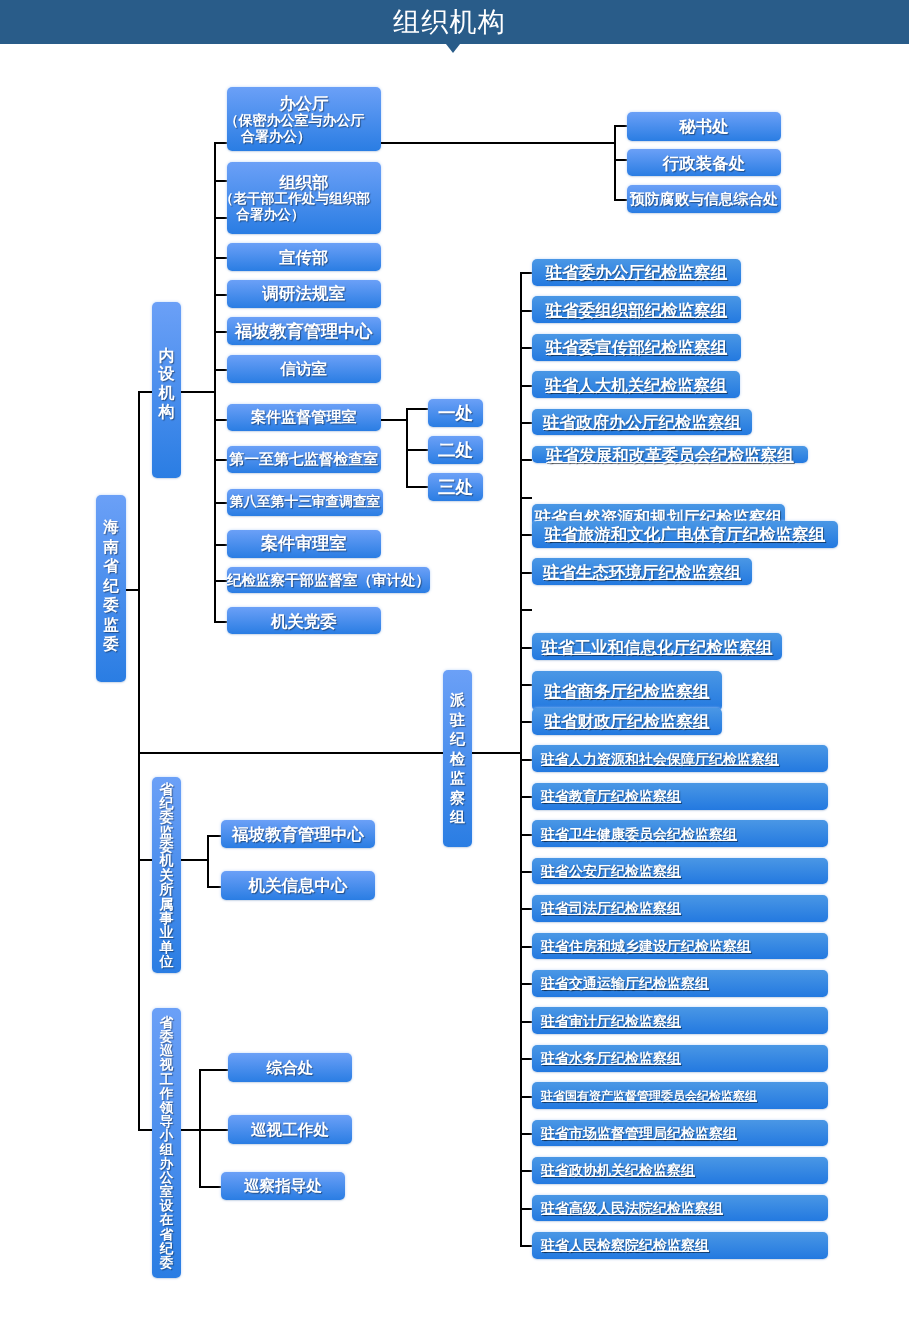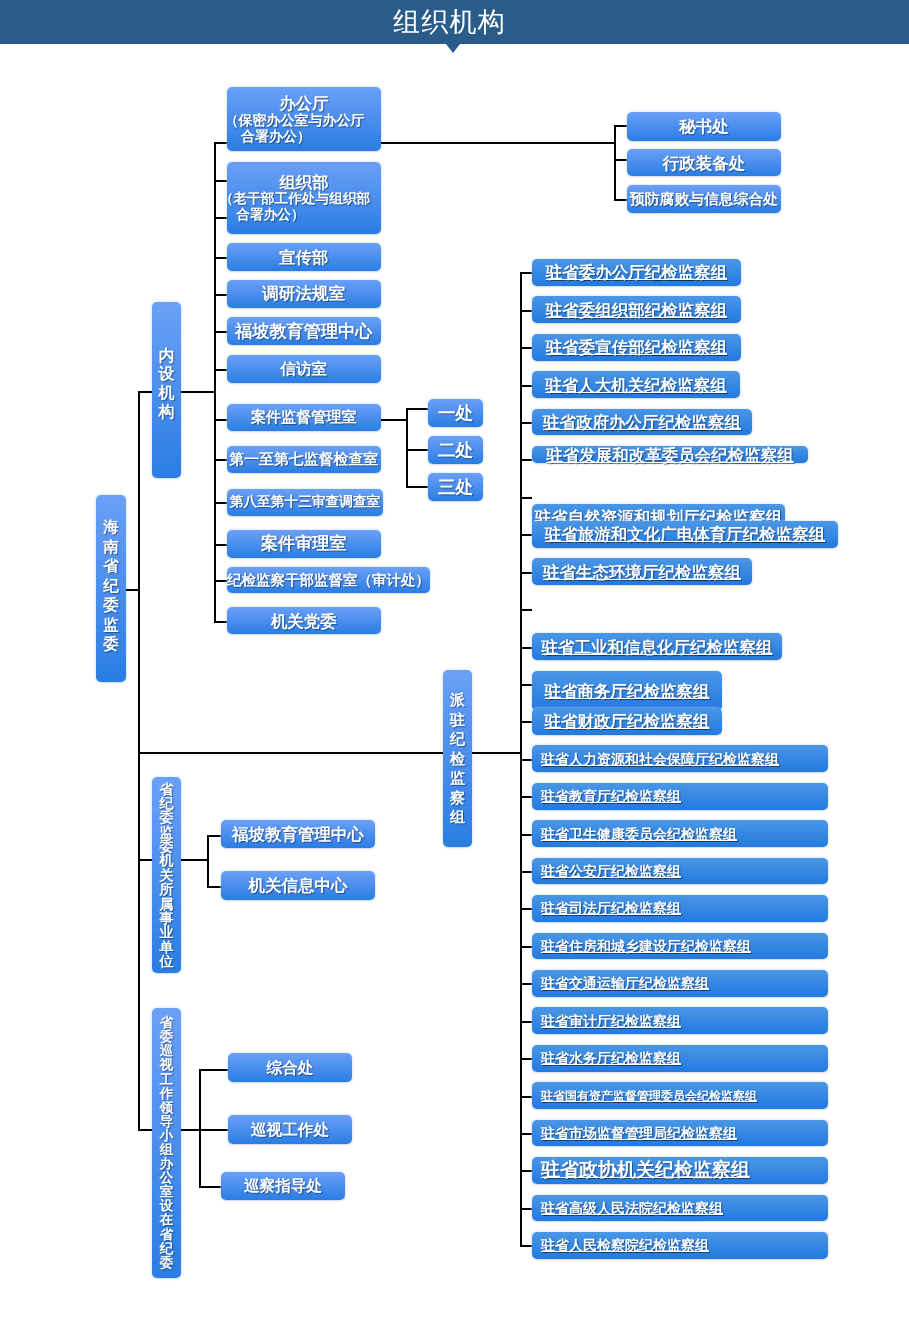--- a/index.html
+++ b/index.html
@@ -232,21 +232,21 @@
   <div class="hl" style="left:520px;top:1095.59px;width:12px"></div>
   <div class="box alt lft" style="left:532px;top:1082.24px;width:296px;height:26.7px">
       <span class="t" style="font-size:12px">驻省国有资产监督管理委员会纪检监察组</span>
     </div>
   <div class="hl" style="left:520px;top:1133.01px;width:12px"></div>
   <div class="box alt lft" style="left:532px;top:1119.66px;width:296px;height:26.7px">
       <span class="t" style="font-size:14px">驻省市场监督管理局纪检监察组</span>
     </div>
   <div class="hl" style="left:520px;top:1170.43px;width:12px"></div>
   <div class="box alt lft" style="left:532px;top:1157.08px;width:296px;height:26.7px">
-      <span class="t" style="font-size:19px">驻省政协机关纪检监察组</span>
+      <span class="t" style="font-size:14px">驻省政协机关纪检监察组</span>
     </div>
   <div class="hl" style="left:520px;top:1207.85px;width:12px"></div>
   <div class="box alt lft" style="left:532px;top:1194.5px;width:296px;height:26.7px">
       <span class="t" style="font-size:14px">驻省高级人民法院纪检监察组</span>
     </div>
   <div class="hl" style="left:520px;top:1245.27px;width:12px"></div>
   <div class="box alt lft" style="left:532px;top:1231.92px;width:296px;height:26.7px">
       <span class="t" style="font-size:14px">驻省人民检察院纪检监察组</span>
     </div>
   <div class="vl" style="left:207px;top:834.5px;height:51.5px"></div>

